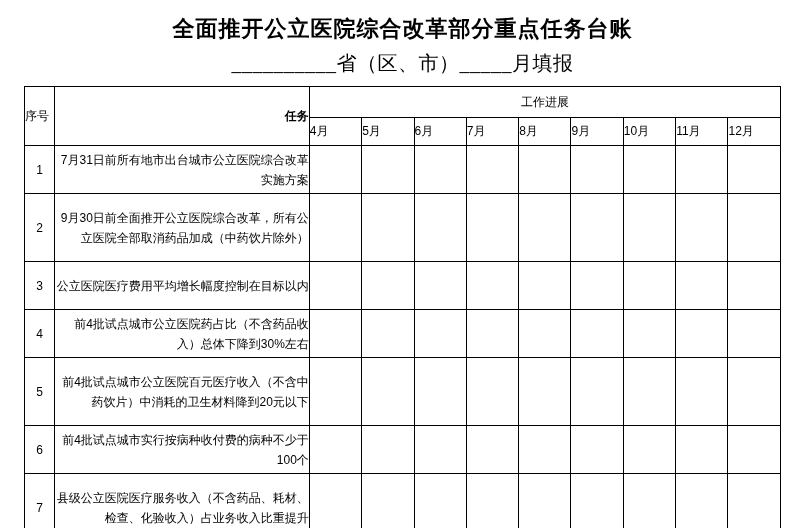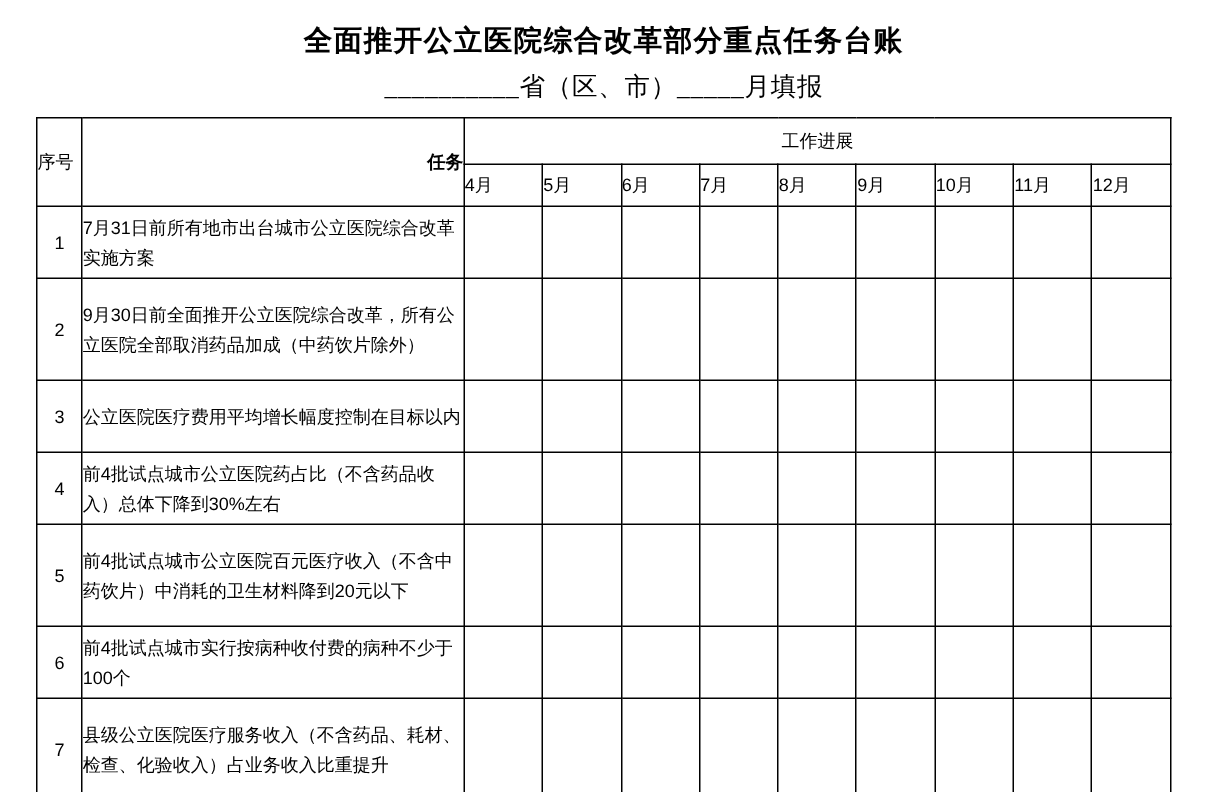--- a/index.html
+++ b/index.html
@@ -17,30 +17,30 @@
   .page {
     width: 805px;
     height: 528px;
     position: relative;
     box-sizing: border-box;
     padding: 0 24px;
   }
   .doc-title {
     text-align: center;
     font-family: "Liberation Serif", serif;
-    font-size: 19px;
+    font-size: 22px;
     font-weight: bold;
     letter-spacing: 1px;
     margin-top: 14px;
     margin-bottom: 6px;
   }
   .doc-subtitle {
     text-align: center;
     font-family: "Liberation Serif", serif;
-    font-size: 17px;
+    font-size: 20px;
     margin-bottom: 9px;
     letter-spacing: 0.5px;
   }
   table.ledger {
     border-collapse: collapse;
     width: 757px;
     margin: 0 auto;
     table-layout: fixed;
   }
   table.ledger th, table.ledger td {
@@ -79,21 +79,21 @@
     font-weight: normal;
     font-size: 12px;
     height: 27px;
   }
   td.seq-cell {
     text-align: center;
     vertical-align: middle;
     font-size: 12px;
   }
   td.task-cell {
-    text-align: left;
+    text-align: right;
     vertical-align: middle;
     font-size: 12px;
     line-height: 20px;
     padding: 4px 5px 4px 6px;
   }
   td.data-cell {
     background: #ffffff;
   }
   .r2 { height: 48px; }
   .r3 { height: 68px; }

